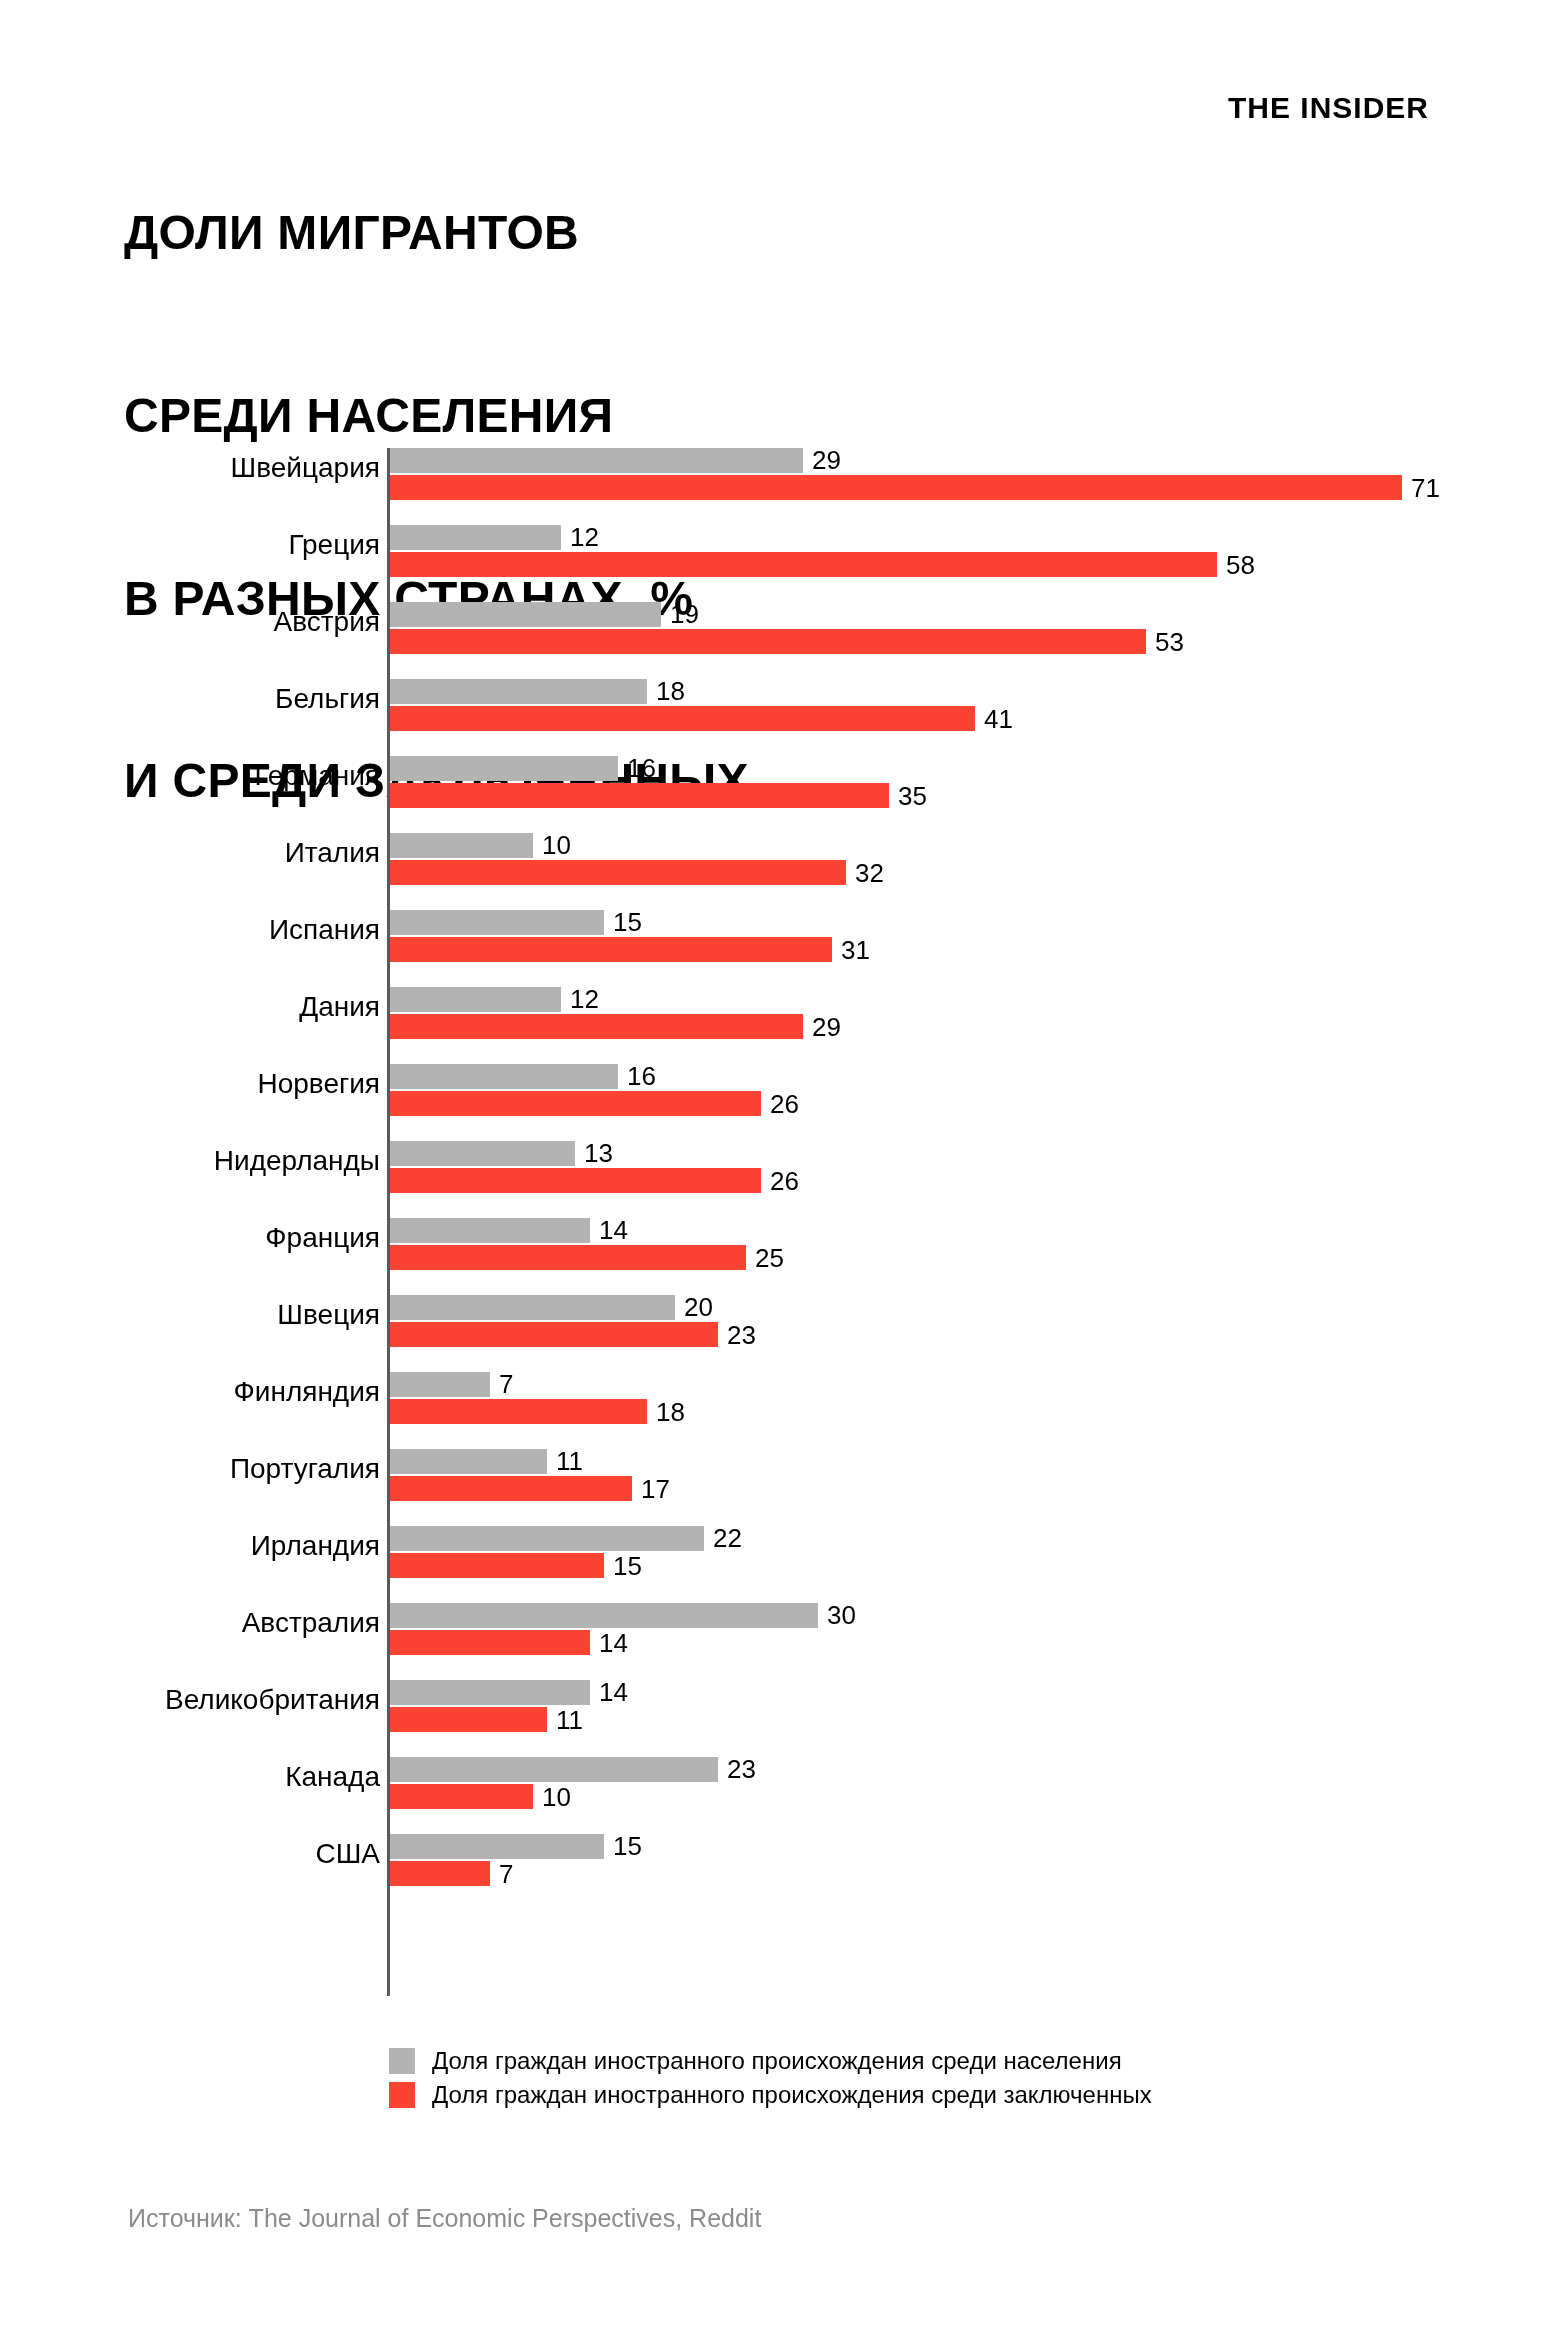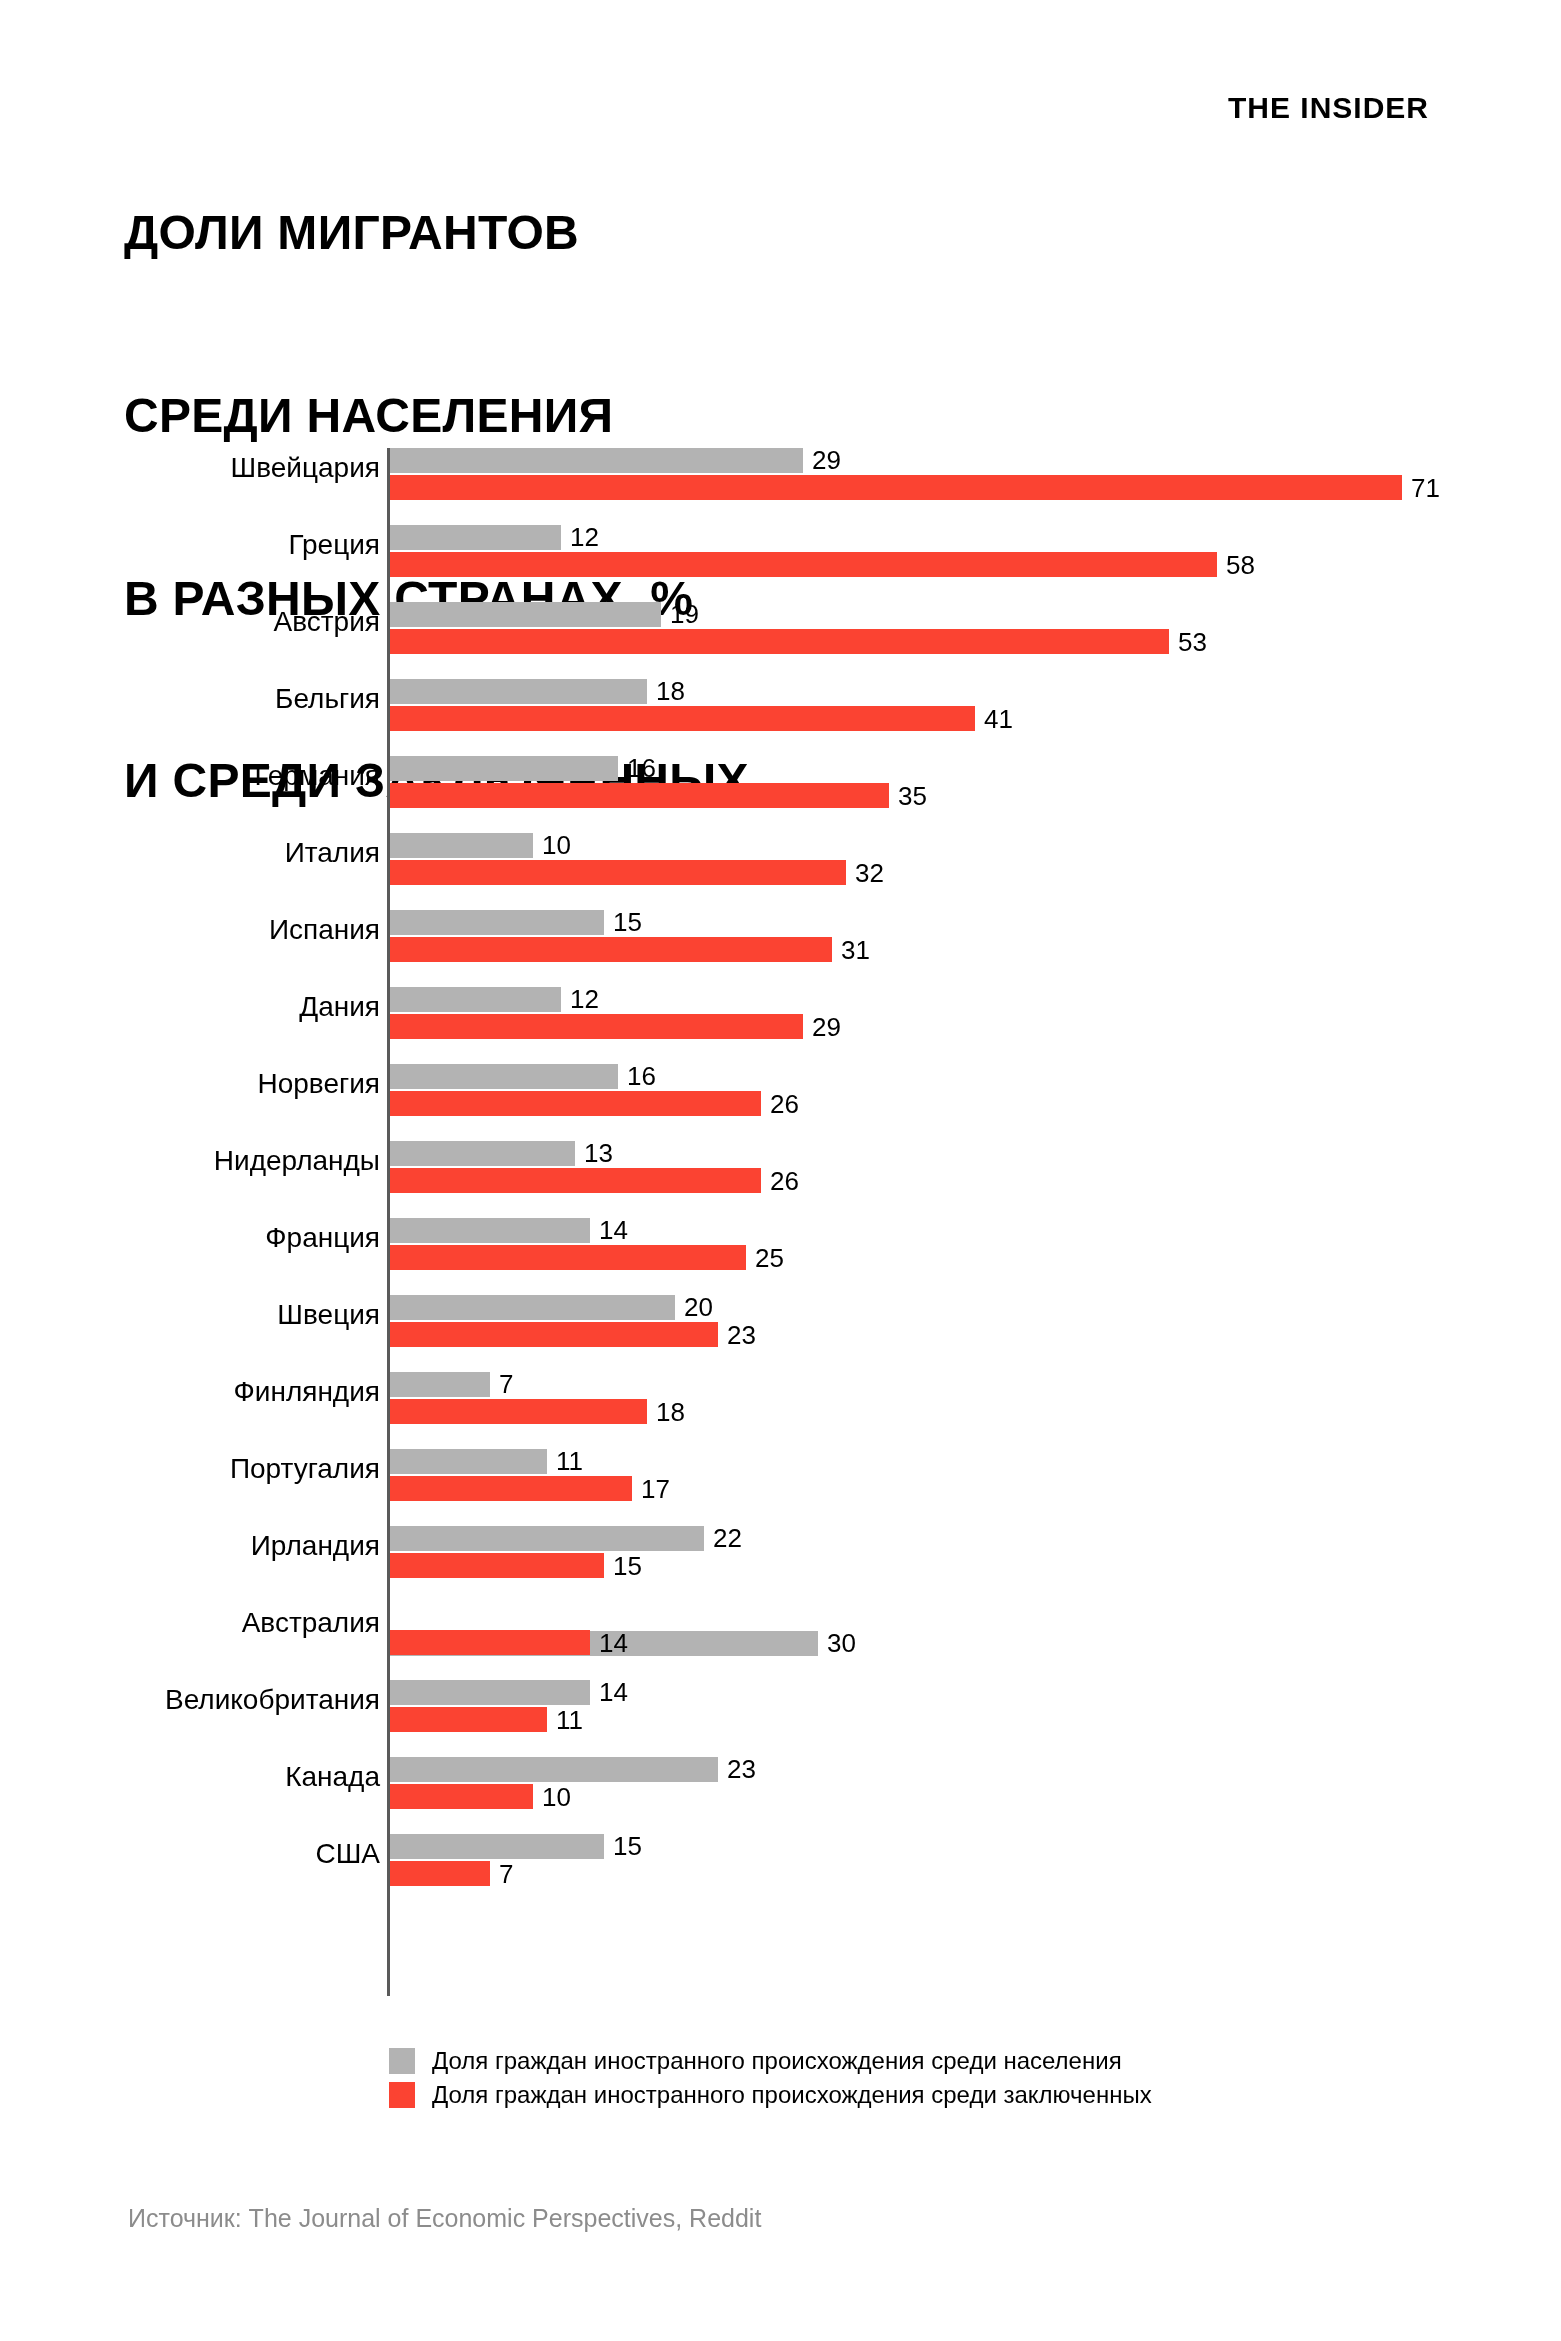--- a/index.html
+++ b/index.html
@@ -195,21 +195,21 @@
               <span class="bar-value">58</span>
             </div>
           </div>
         </div>
         <div class="row">
           <div class="row-label">Австрия</div>
           <div class="bar-wrap">
             <div class="bar pop" style="width: 271px;">
               <span class="bar-value">19</span>
             </div>
-            <div class="bar pris" style="width: 756px; padding-left: 23px;">
+            <div class="bar pris" style="width: 756px;">
               <span class="bar-value">53</span>
             </div>
           </div>
         </div>
         <div class="row">
           <div class="row-label">Бельгия</div>
           <div class="bar-wrap">
             <div class="bar pop" style="width: 257px;">
               <span class="bar-value">18</span>
             </div>
@@ -335,21 +335,21 @@
               <span class="bar-value">22</span>
             </div>
             <div class="bar pris" style="width: 214px;">
               <span class="bar-value">15</span>
             </div>
           </div>
         </div>
         <div class="row">
           <div class="row-label">Австралия</div>
           <div class="bar-wrap">
-            <div class="bar pop" style="width: 428px; margin-top: 28px;">
+            <div class="bar pop" style="width: 428px;">
               <span class="bar-value">30</span>
             </div>
             <div class="bar pris" style="width: 200px;">
               <span class="bar-value">14</span>
             </div>
           </div>
         </div>
         <div class="row">
           <div class="row-label">Великобритания</div>
           <div class="bar-wrap">

